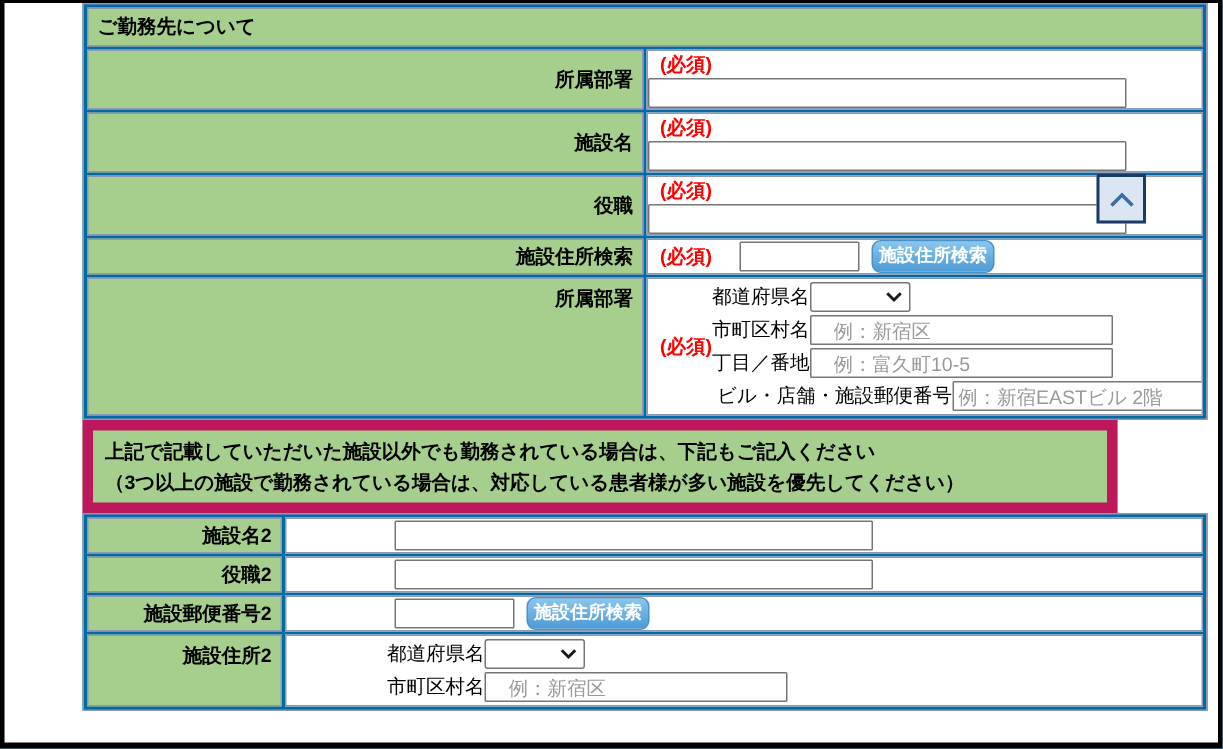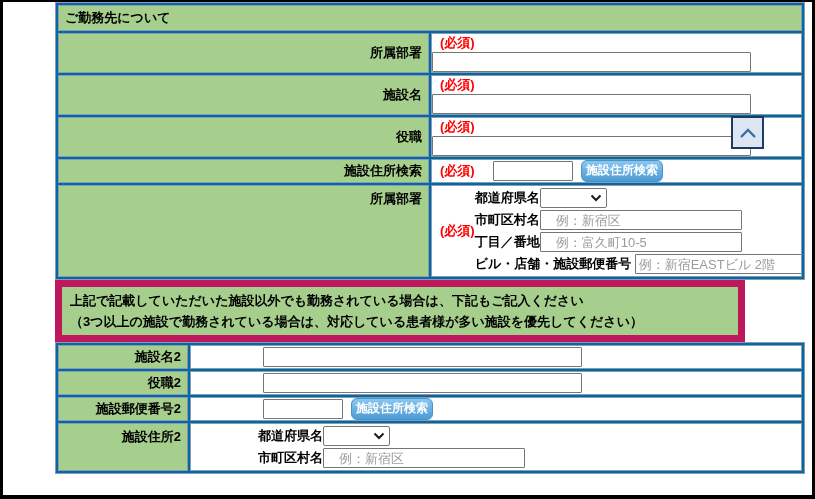--- a/index.html
+++ b/index.html
@@ -49,21 +49,21 @@
   .btn-search{
     display:inline-block;vertical-align:middle;margin-left:8px;height:22px;
     padding:0 4px;border:1px solid #4793c8;border-radius:6px;
     background:linear-gradient(#8ac6ee,#4d9bd6);color:#fff;
     font-family:Liberation Mono, monospace;font-size:12px;font-weight:bold;
     line-height:20px;cursor:pointer;
   }
   .ct-flex{display:flex;align-items:center;}
   .addr{padding:1px 0;}
   .arow{height:22px;display:flex;align-items:center;}
-  .albl{display:inline-block;font-size:13px;font-weight:bold;white-space:nowrap;text-align:left;}
+  .albl{display:inline-block;font-size:13px;font-weight:normal;white-space:nowrap;text-align:right;}
   .albl.w1{width:65px;}
   .albl.w2{width:160px;}
   .sel{
     box-sizing:border-box;width:67px;height:20px;border:1px solid #767676;border-radius:2px;
     background:#fff;display:flex;align-items:center;justify-content:space-between;
     padding:0 4px 0 3px;cursor:default;
   }
   .sel-val{font-size:13px;}
   .note{
     box-sizing:border-box;width:690px;border:7px solid #be185d;background:#a6ce8c;

